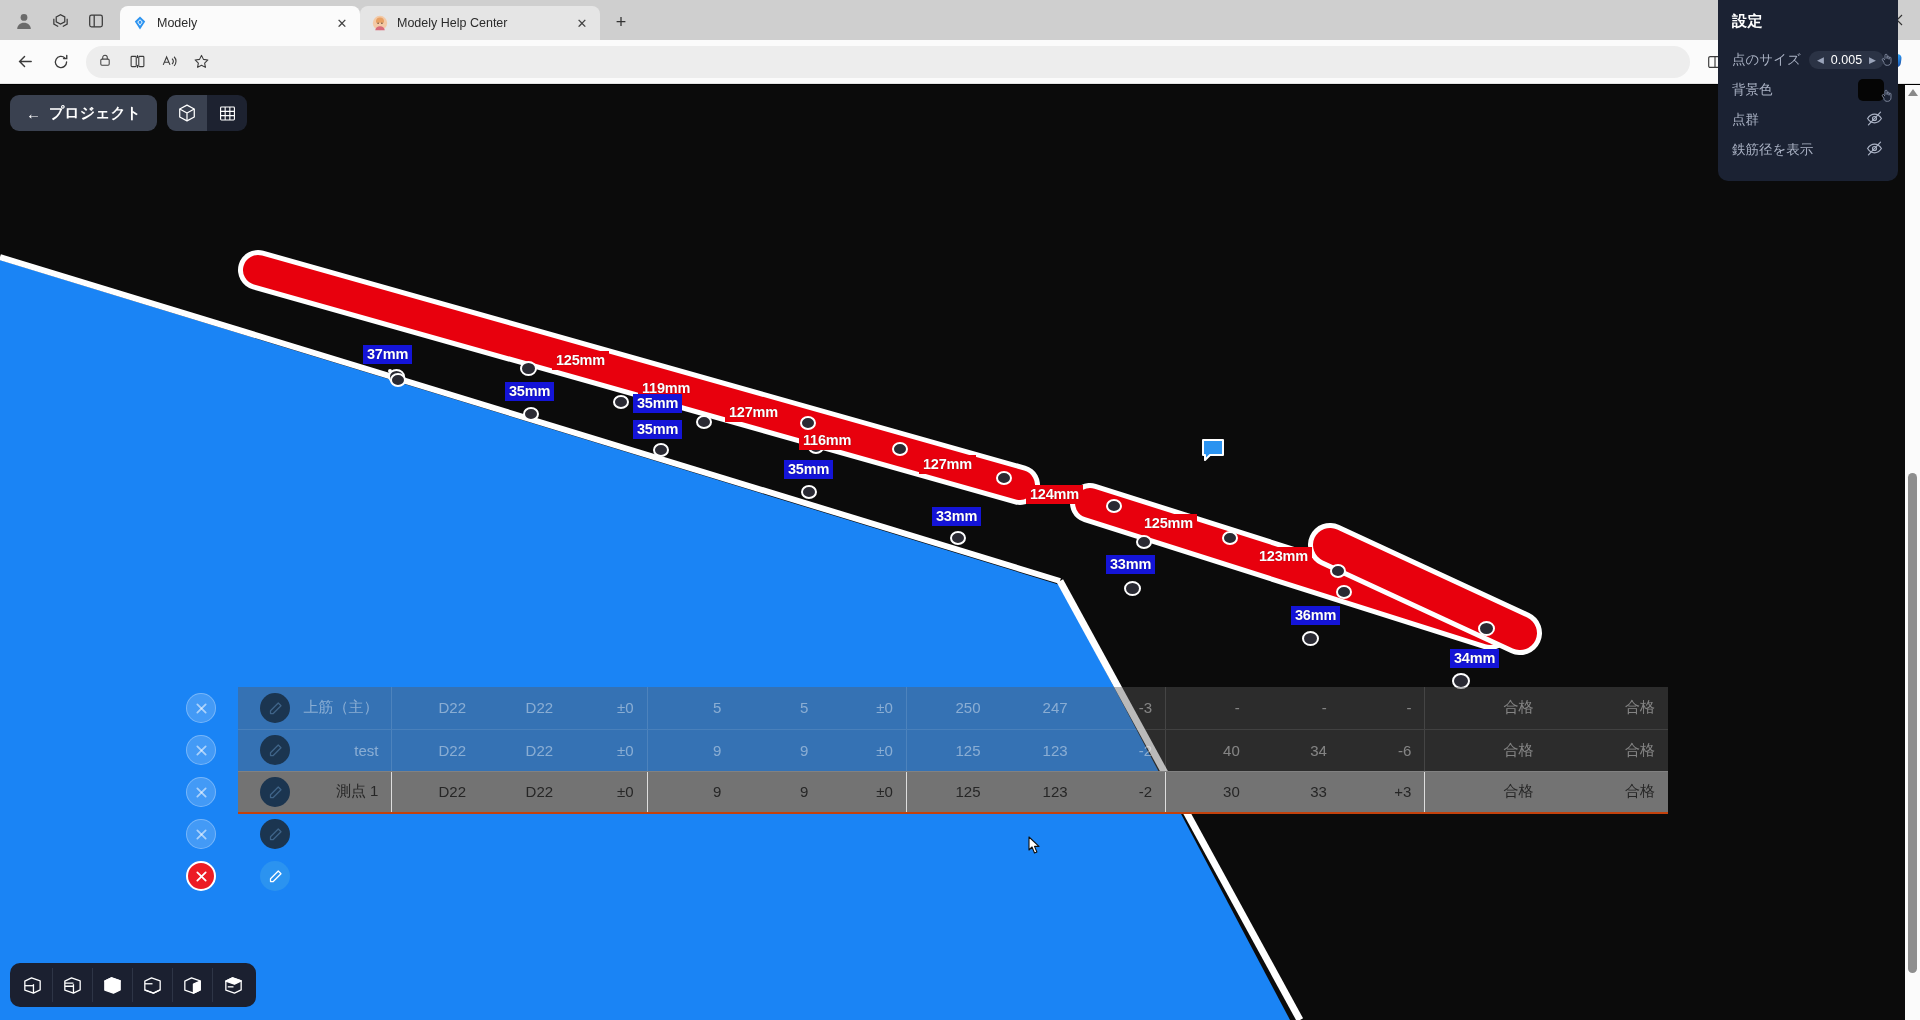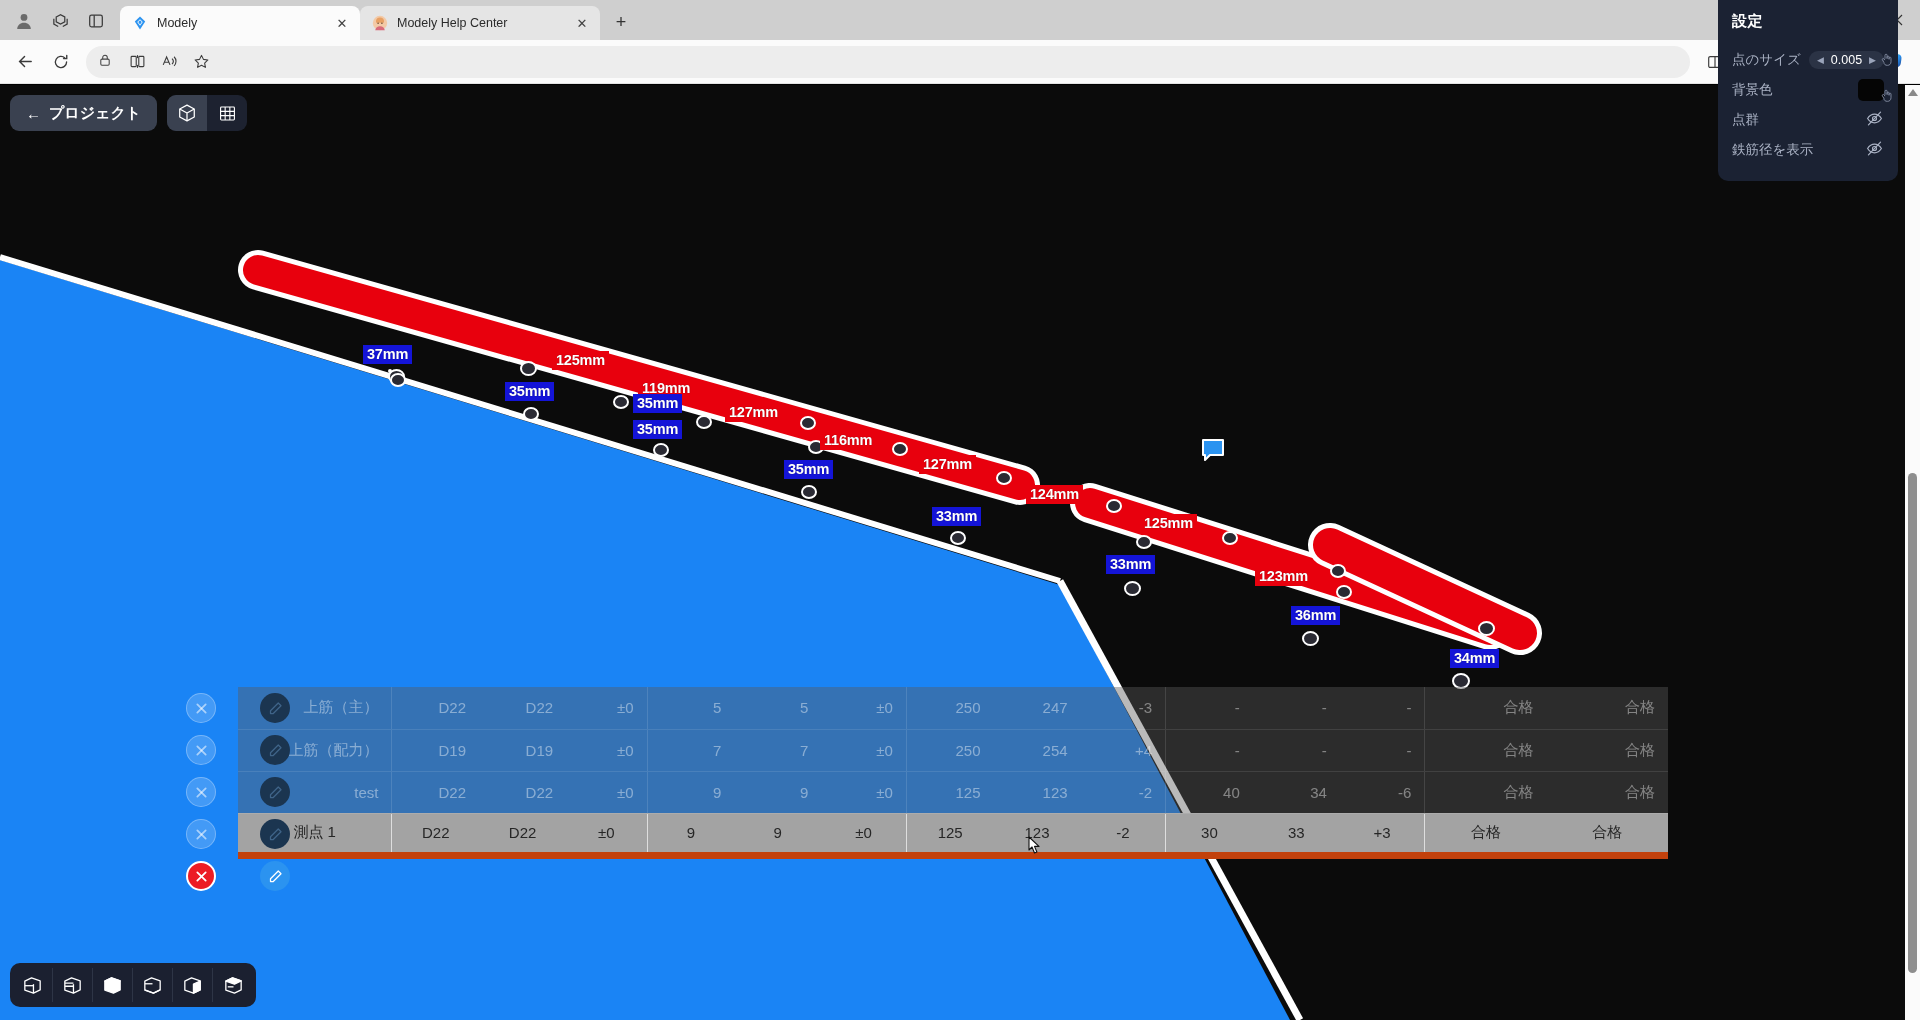--- a/index.html
+++ b/index.html
@@ -230,23 +230,22 @@
   }
   table.meas td {
     height: 42px; font-size: 15px;
     text-align: right; padding: 0 13px;
     color: rgba(255,255,255,.42);
     border-bottom: 1px solid rgba(255,255,255,.10);
     white-space: nowrap;
   }
   tr.row { background: rgba(90,90,90,.42); }
   tr.row.active td {
-    background: #a3a3a3; color: #262626;
-    border-bottom: 7px solid #c2410c;
-    text-align: center;
+    background: #737373; color: #262626;
+    border-bottom: 2px solid #c2410c;
   }
   td.sep-l { border-left: 1px solid rgba(255,255,255,.12); }
   tr.row.active td.sep-l { border-left: 1px solid #dedede; }
   td.c-name { text-align: right; }
 
   .rowbtn-del {
     position: absolute; left: -52px;
     width: 30px; height: 30px; border-radius: 50%;
     background: rgba(255,255,255,.18);
     border: 1px solid rgba(255,255,255,.28);
@@ -487,25 +486,25 @@
     <div class="dot" style="left:801px;top:400px;width:16px;height:14px;"></div>
     <div class="dot" style="left:950px;top:446px;width:16px;height:14px;"></div>
     <div class="dot" style="left:1124px;top:496px;width:17px;height:15px;"></div>
     <div class="dot" style="left:1302px;top:546px;width:17px;height:15px;"></div>
     <div class="dot" style="left:1452px;top:588px;width:18px;height:16px;"></div>
 
     <div id="pitch-labels">
         <div class="lbl pitch" style="left: 552px; top: 266px;">125mm</div>
         <div class="lbl pitch" style="left: 638px; top: 294px; text-align: right;">119mm</div>
         <div class="lbl pitch" style="left: 725px; top: 318px;">127mm</div>
-        <div class="lbl pitch" style="left: 820px; top: 346px;">116mm</div>
+        <div class="lbl pitch" style="left: 799px; top: 346px;">116mm</div>
         <div class="lbl pitch" style="left: 919px; top: 370px;">127mm</div>
         <div class="lbl pitch" style="left: 1026px; top: 400px;">124mm</div>
         <div class="lbl pitch" style="left: 1140px; top: 429px;">125mm</div>
-        <div class="lbl pitch" style="left: 1255px; top: 462px; margin-top: 20px;">123mm</div>
+        <div class="lbl pitch" style="left: 1255px; top: 462px;">123mm</div>
       </div>
 
     <div id="cover-labels">
         <div class="lbl cover" style="left: 363px; top: 260px;">37mm</div>
         <div class="lbl cover" style="left: 505px; top: 297px;">35mm</div>
         <div class="lbl cover" style="left: 633px; top: 309px;">35mm</div>
         <div class="lbl cover" style="left: 633px; top: 335px;">35mm</div>
         <div class="lbl cover" style="left: 784px; top: 375px;">35mm</div>
         <div class="lbl cover" style="left: 932px; top: 422px;">33mm</div>
         <div class="lbl cover" style="left: 1106px; top: 470px;">33mm</div>
@@ -610,37 +609,20 @@
               <td class="c-name">上筋（主）</td>
               <td class="sep-l">D22</td>
               <td>D22</td>
               <td>±0</td>
               <td class="sep-l">5</td>
               <td>5</td>
               <td>±0</td>
               <td class="sep-l">250</td>
               <td>247</td>
               <td>-3</td>
-              <td class="sep-l">-</td>
-              <td>-</td>
-              <td>-</td>
-              <td class="sep-l">合格</td>
-              <td>合格</td>
-            </tr>
-            <tr class="row">
-              <td class="c-name">上筋（配力）</td>
-              <td class="sep-l">D19</td>
-              <td>D19</td>
-              <td>±0</td>
-              <td class="sep-l">7</td>
-              <td>7</td>
-              <td>±0</td>
-              <td class="sep-l">250</td>
-              <td>254</td>
-              <td>+4</td>
               <td class="sep-l">-</td>
               <td>-</td>
               <td>-</td>
               <td class="sep-l">合格</td>
               <td>合格</td>
             </tr>
             <tr class="row">
               <td class="c-name">test</td>
               <td class="sep-l">D22</td>
               <td>D22</td>

